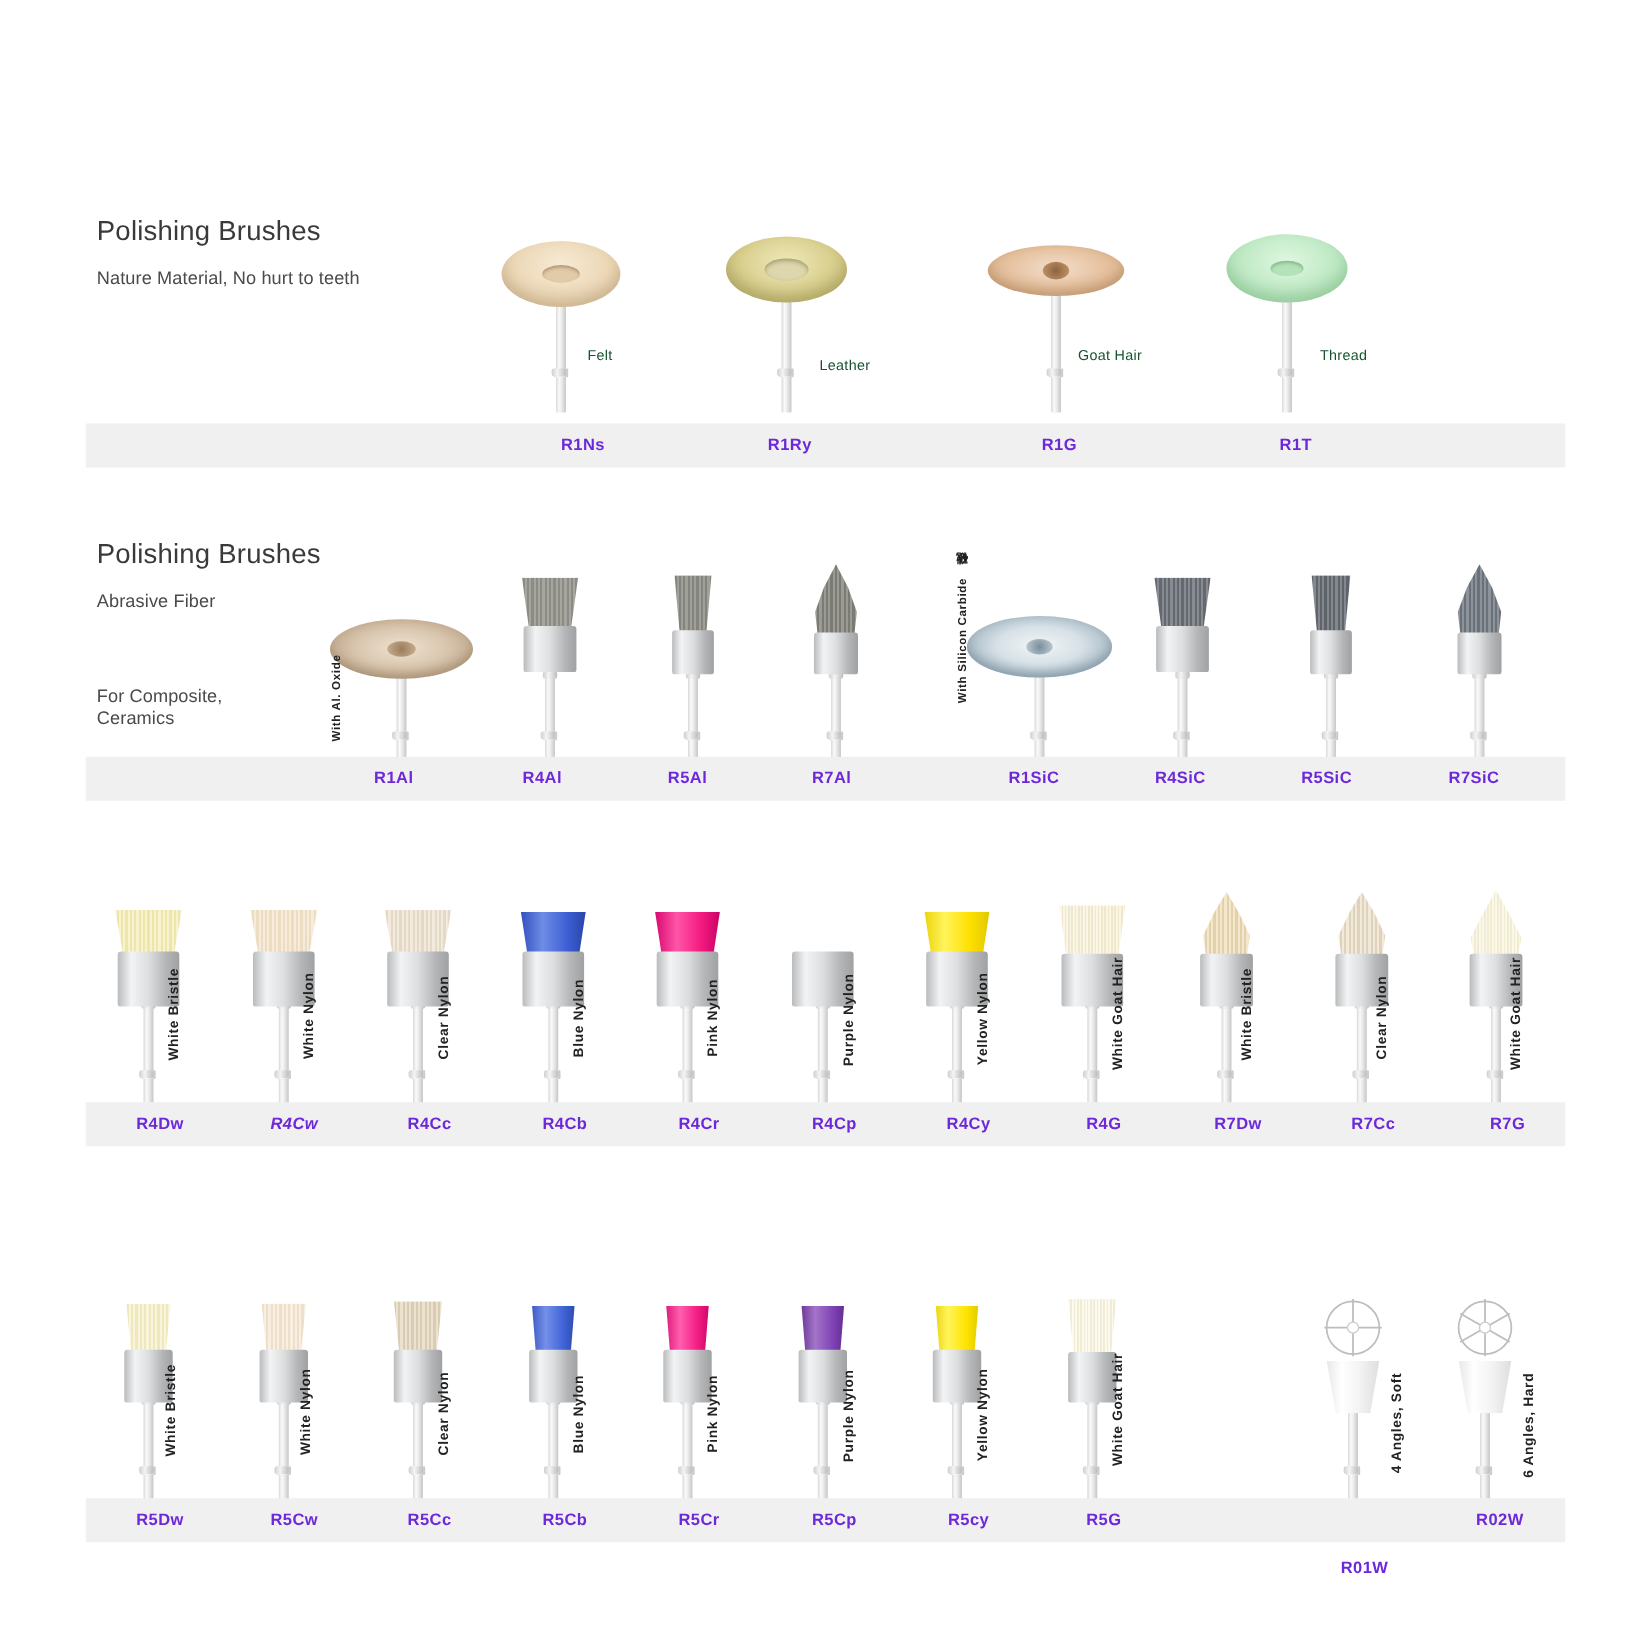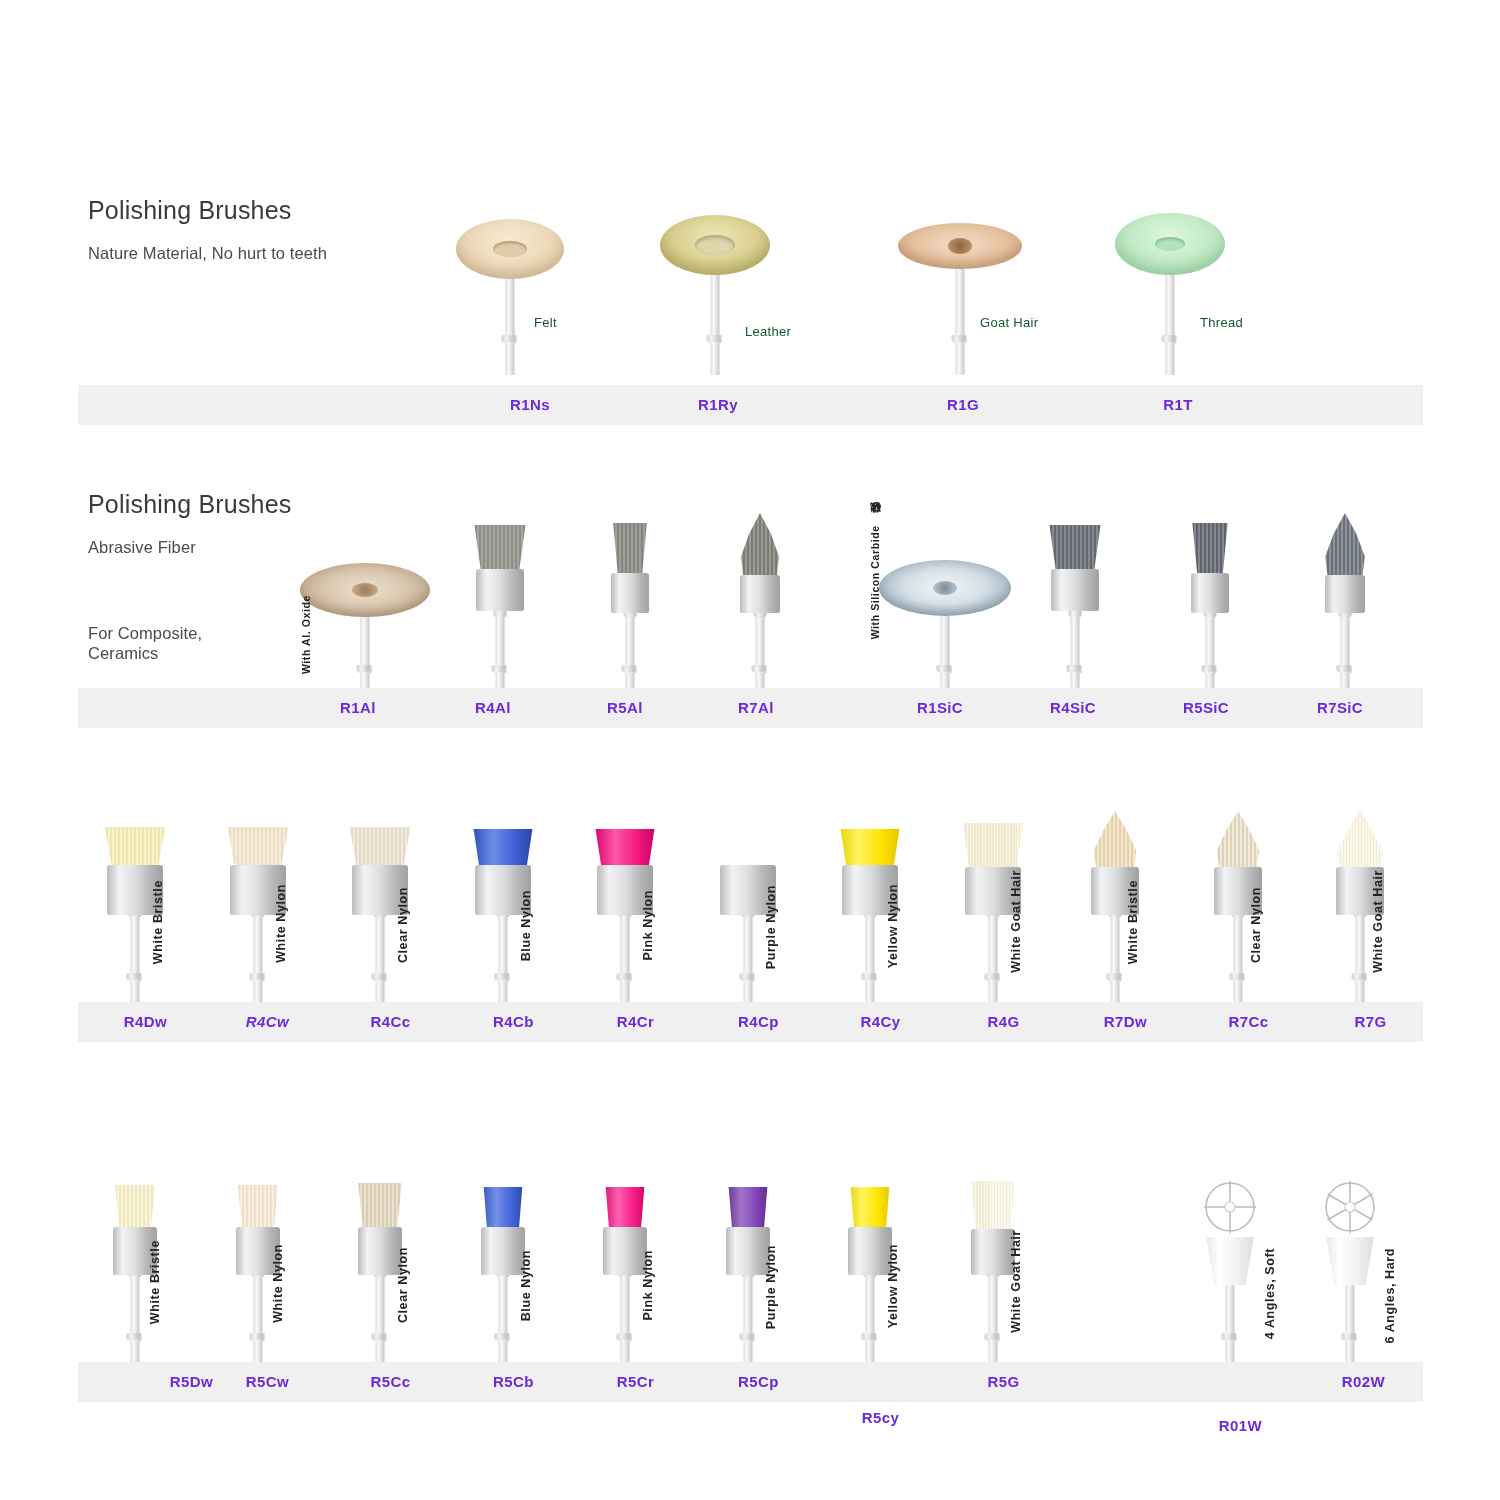--- a/index.html
+++ b/index.html
@@ -552,26 +552,26 @@
           <line x1="37.5" y1="17" x2="82.5" y2="43" stroke="#bdbdbd" stroke-width="1.6"></line>
           <line x1="37.5" y1="43" x2="82.5" y2="17" stroke="#bdbdbd" stroke-width="1.6"></line>
           <circle cx="60" cy="30" r="5" fill="#ffffff" stroke="#cccccc" stroke-width="1.2"></circle>
         </svg>
         <div class="head" style="top:72px;width:52px;height:48px;background:linear-gradient(90deg,#e4e4e4 0%,#ffffff 30%,#f4f4f4 60%,#dcdcdc 100%);clip-path:polygon(4% 0,96% 0,80% 100%,20% 100%);border-radius:4px 4px 0 0;"></div>
       </div>
     </div>
     <div class="vcap" style="left:1383px; top:108px;">6 Angles, Hard</div>
 
     <div class="strip" style="top:222px;">
-      <div class="cell" style="left:0px;width:135px;text-align:right;">R5Dw</div>
+      <div class="cell" style="left:0px;width:135px;">R5Dw</div>
       <div class="cell" style="left:122px;width:135px;">R5Cw</div>
       <div class="cell" style="left:245px;width:135px;">R5Cc</div>
       <div class="cell" style="left:368px;width:135px;">R5Cb</div>
       <div class="cell" style="left:490px;width:135px;">R5Cr</div>
       <div class="cell" style="left:613px;width:135px;">R5Cp</div>
-      <div class="cell" style="left:735px;width:135px;margin-top:36px;">R5cy</div>
+      <div class="cell" style="left:735px;width:135px;">R5cy</div>
       <div class="cell" style="left:858px;width:135px;">R5G</div>
       <div class="cell" style="left:1095px;width:135px;margin-top:44px;">R01W</div>
       <div class="cell" style="left:1218px;width:135px;">R02W</div>
     </div>
   </div>
 
 </div>
 
 </body></html>

